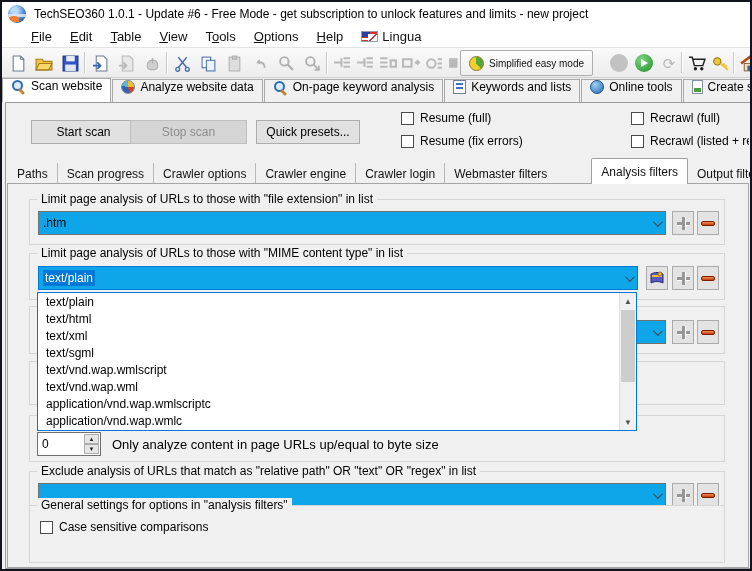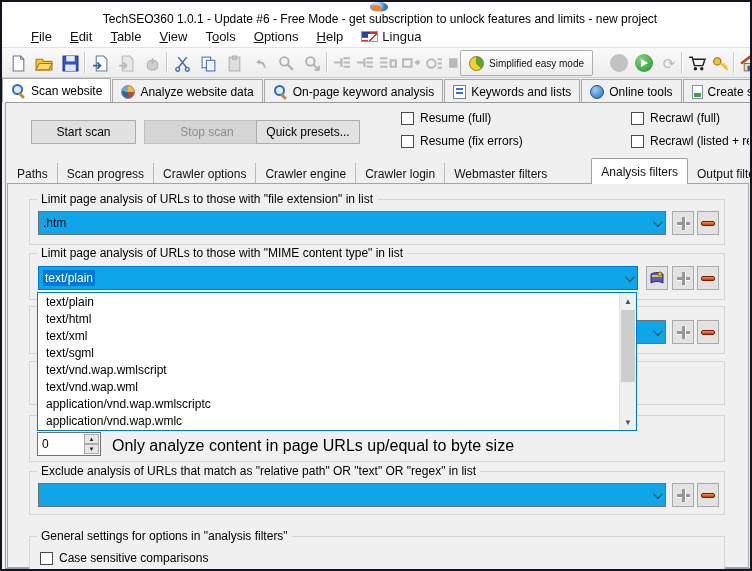--- a/index.html
+++ b/index.html
@@ -4,21 +4,21 @@
 <style>
   html,body{margin:0;padding:0;background:#888;}
   *{box-sizing:border-box;}
   .win{
     position:relative;width:752px;height:571px;background:#f0f0f0;
     border:2px solid #11131f;font-family:"Liberation Sans",sans-serif;
     overflow:hidden;
   }
   .abs{position:absolute;}
   
-  .titlebar{left:0;top:0;width:748px;height:24px;background:#fff;display:flex;align-items:center;flex-direction:column;}
+  .titlebar{left:0;top:0;width:748px;height:24px;background:#fff;display:flex;align-items:center;}
   .appicon{width:18px;height:18px;margin-left:6px;border-radius:50%;
     background:radial-gradient(circle at 38% 32%,#bcd9f5 0 18%,#3f7fd0 60%,#1d4f93);
     position:relative;overflow:hidden;}
   .appicon::before{content:"";position:absolute;left:0;top:9px;width:18px;height:3px;background:#e8edf5;opacity:.8;}
   .appicon::after{content:"";position:absolute;left:1px;bottom:1px;width:10px;height:6px;background:#f08030;border-radius:50% 50% 0 60%;}
   .title{font-size:12px;color:#000;margin-left:8px;white-space:nowrap;}
   
   .menubar{left:0;top:24px;width:748px;height:22px;background:#fff;display:flex;align-items:center;
     border-bottom:1px solid #e3e3e3;padding-left:20px;}
   .mi{font-size:13px;color:#111;padding:2px 9px;display:flex;align-items:center;gap:4px;white-space:nowrap;}
@@ -38,21 +38,21 @@
     font-size:10px;color:#111;white-space:nowrap;}
   .badge{width:15px;height:15px;border-radius:50%;background:conic-gradient(#57a83a 0 140deg,#f2cf2a 140deg 360deg);
     border:1px solid #8a7a1a;}
   .circ{width:18px;height:18px;border-radius:50%;}
   .circ.stop{background:#c2c2c2;}
   .circ.go{background:radial-gradient(circle at 35% 30%,#7fd47f,#1f8f2a);position:relative;}
   .circ.go::after{content:"";position:absolute;left:6px;top:5px;border-left:7px solid #fff;border-top:4px solid transparent;border-bottom:4px solid transparent;}
   .gicon{color:#b9b9b9;font-size:15px;line-height:1;}
   
   .maintabs{left:0;top:76px;width:748px;height:25px;display:flex;align-items:flex-end;background:#f0f0f0;}
-  .tab{height:24px;display:flex;align-items:center;gap:5px;padding:0 8px;border:1px solid #a9a9a9;
+  .tab{height:24px;display:flex;align-items:flex-start;gap:5px;padding:0 8px;border:1px solid #a9a9a9;
     border-bottom:none;background:#f0f0f0;font-size:12px;white-space:nowrap;margin-right:1px;}
   .tab.active{background:#fff;height:25px;border-bottom:1px solid #fff;}
   .ticon{display:inline-block;flex:none;}
   .i-magnifier{width:15px;height:15px;position:relative;}
   .i-magnifier::before{content:"";position:absolute;left:1px;top:1px;width:7px;height:7px;border:2px solid #2e6db4;border-radius:50%;background:#dcebfa;}
   .i-magnifier::after{content:"";position:absolute;right:1px;bottom:1px;width:7px;height:3px;background:#c2862e;transform:rotate(45deg);border-radius:1px;}
   .i-pie{width:14px;height:14px;border-radius:50%;border:1px solid #8a8a8a;
     background:conic-gradient(#f0c02e 0 95deg,#cc4433 95deg 170deg,#2e62b4 170deg 280deg,#58b7dd 280deg 360deg);}
   .i-list{width:13px;height:14px;background:#fff;border:1px solid #6f7f9f;position:relative;}
   .i-list::before{content:"";position:absolute;left:2px;right:2px;top:2px;bottom:2px;
@@ -98,21 +98,21 @@
   .dd li{height:17px;line-height:17px;font-size:12px;padding-left:8px;color:#000;white-space:nowrap;}
   .ddsb{width:17px;background:#f0f0f0;position:relative;border-left:1px solid #e0e0e0;}
   .sbarr{position:absolute;left:0;width:16px;height:16px;display:flex;align-items:center;justify-content:center;
     font-size:8px;color:#505050;background:#f0f0f0;}
   .sbthumb{position:absolute;left:1px;top:17px;width:14px;height:72px;background:#cdcdcd;}
   
   .spin{position:absolute;width:64px;height:24px;background:#fff;border:1px solid #707070;font-size:12px;
     display:flex;align-items:center;padding-left:4px;}
   .spbtns{position:absolute;right:1px;top:1px;width:15px;height:20px;display:flex;flex-direction:column;}
   .spbtn{flex:1;background:#e6e6e6;border:1px solid #adadad;display:flex;align-items:center;justify-content:center;font-size:6px;color:#222;line-height:1;}
-  .flabel{position:absolute;font-size:16px;color:#000;white-space:nowrap;}
+  .flabel{position:absolute;font-size:13px;color:#000;white-space:nowrap;}
   svg{display:block;}
 </style>
 </head>
 <body>
 
 <div class="win">
 
   <div class="abs titlebar">
     <span class="appicon"></span>
     <span class="title">TechSEO360 1.0.1 - Update #6 - Free Mode - get subscription to unlock features and limits - new project</span>
@@ -315,21 +315,21 @@
         <span>Online tools</span>
       </div>
       <div class="tab">
         <span class="ticon i-page"></span>
         <span>Create sitema</span>
       </div>
     </div>
 
   <div class="abs content">
     <div class="btn" style="left:25px;top:17px;width:105px">Start scan</div>
-    <div class="btn disabled" style="left:138px;top:17px;width:126px">Stop scan</div>
+    <div class="btn disabled" style="left:124px;top:17px;width:117px">Stop scan</div>
     <div class="btn" style="left:250px;top:17px;width:104px">Quick presets...</div>
 
     <div class="cbrow" style="left:395px;top:8px">
       <span class="cb"></span>
       <span>Resume (full)</span>
     </div>
     <div class="cbrow" style="left:395px;top:31px">
       <span class="cb"></span>
       <span>Resume (fix errors)</span>
     </div>
@@ -423,21 +423,21 @@
           <span class="chev"></span>
         </div>
         <div class="sq" style="left:642px;top:11px">
             <span class="plus"></span>
           </div>
         <div class="sq" style="left:667px;top:11px">
             <span class="minus"></span>
           </div>
       </div>
 
-      <div class="gb" style="left:21px;top:352px;width:696px;height:34px">
+      <div class="gb" style="left:21px;top:321px;width:696px;height:58px">
         <span class="gblabel">General settings for options in "analysis filters"</span>
         <div class="cbrow" style="left:10px;top:14px">
           <span class="cb"></span>
           <span>Case sensitive comparisons</span>
         </div>
       </div>
 
       <div class="dd" style="left:29px;top:108px">
         <ul>
             <li>text/plain</li>

